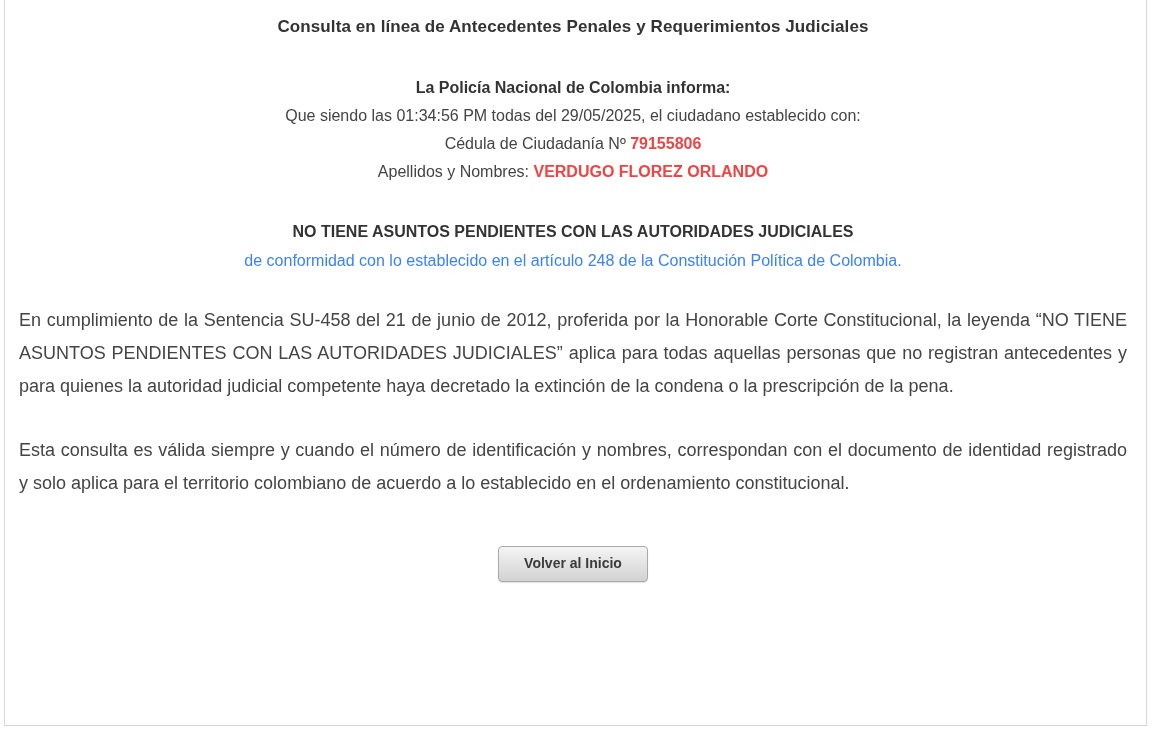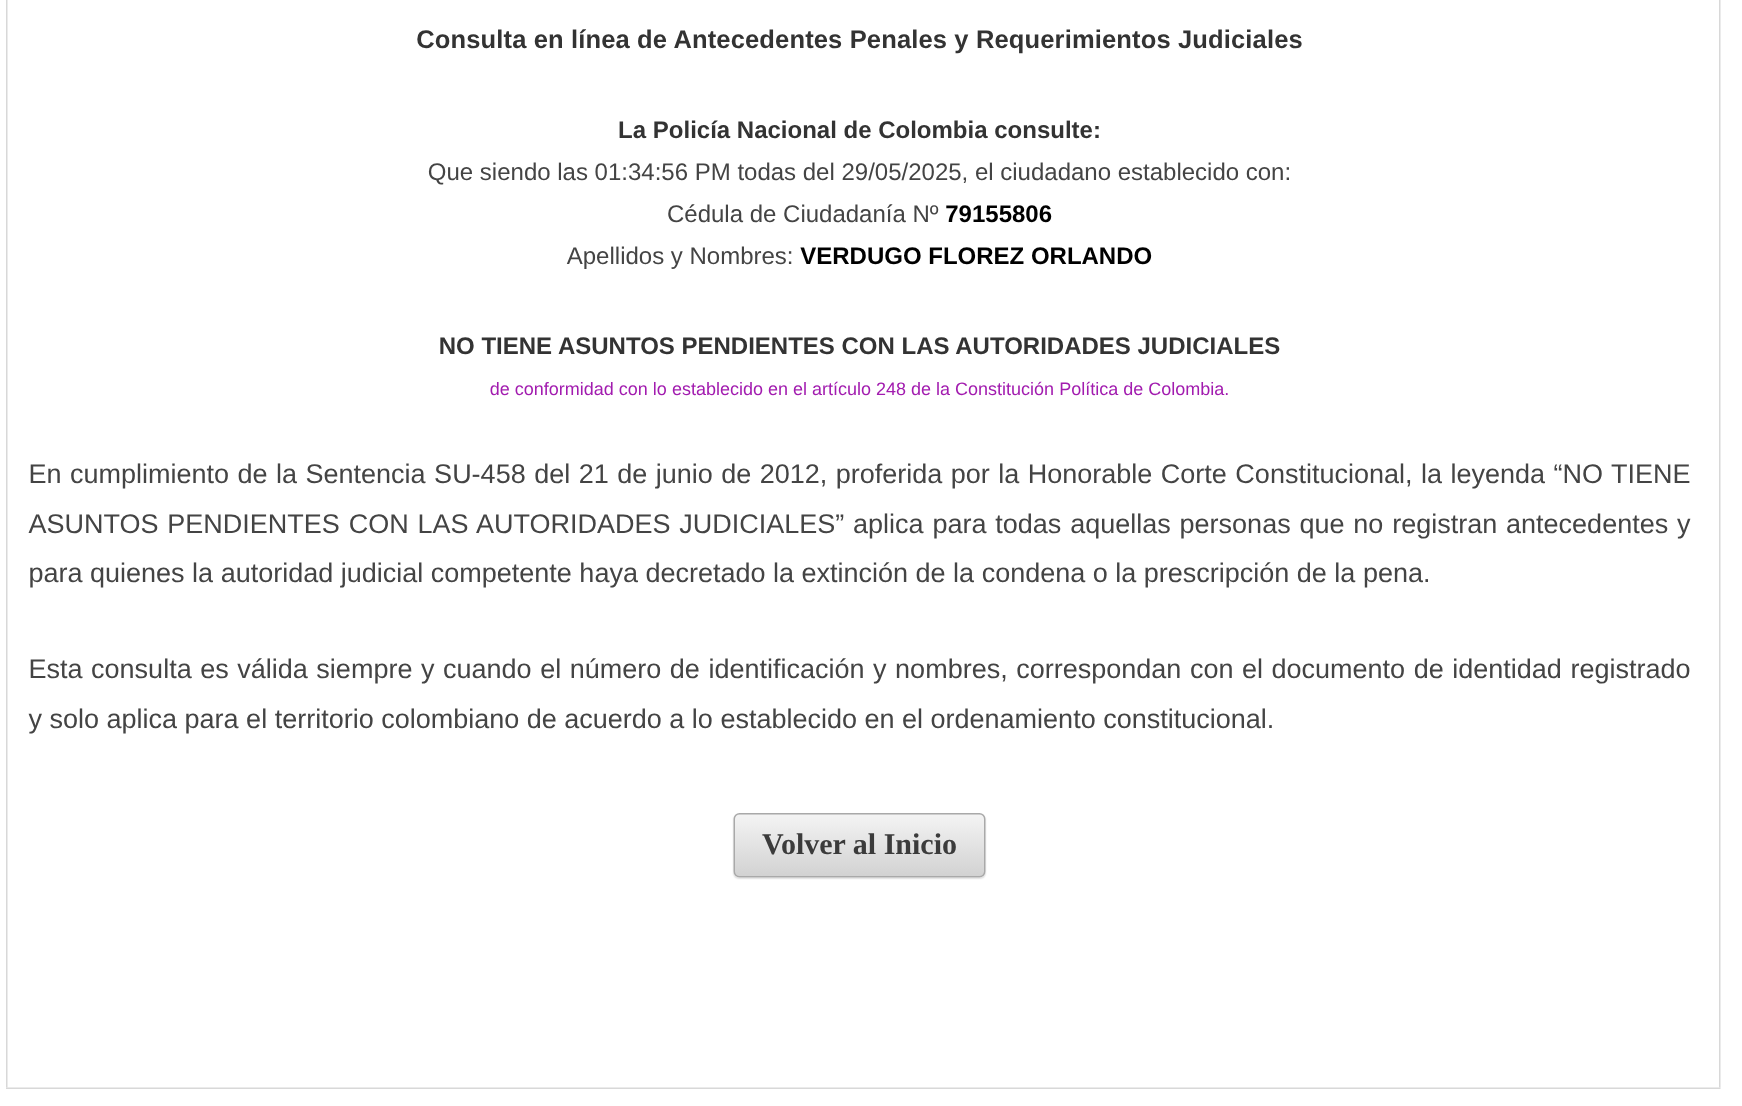--- a/index.html
+++ b/index.html
@@ -72,34 +72,34 @@
     font-weight: bold;
     color: #333333;
   }
   .line-normal {
     margin-top: 10px;
     font-size: 16px;
     color: #444444;
     font-weight: normal;
   }
   .line-normal b {
-    color: #000000;
+    color: #ef4444;
     font-weight: bold;
   }
 
   .verdict {
     margin-top: 42px;
     font-size: 16px;
     font-weight: bold;
     color: #333333;
   }
   .verdict-sub {
     margin-top: 11px;
-    font-size: 12px;
-    color: #a21caf;
+    font-size: 16px;
+    color: #3b82f6;
   }
 
   .para {
     margin-top: 34px;
     font-size: 18px;
     color: #444444;
     text-align: justify;
     text-justify: inter-word;
     line-height: 1.82;
   }
@@ -115,22 +115,22 @@
   }
 
   .button-row {
     margin-top: 46px;
     text-align: center;
   }
   .btn {
     display: inline-block;
     min-width: 150px;
     padding: 9px 18px 10px 18px;
-    font-family: Liberation Serif, serif;
-    font-size: 20px;
+    font-family: Liberation Sans, sans-serif;
+    font-size: 14px;
     font-weight: bold;
     color: #3b3b3b;
     background: linear-gradient(to bottom, #f4f4f4 0%, #e3e3e3 50%, #d2d2d2 100%);
     border: 1px solid #a9a9a9;
     border-radius: 4px;
     box-shadow: 0 1px 1px rgba(0,0,0,0.12);
     cursor: pointer;
     line-height: 1.1;
   }
 </style>
@@ -141,21 +141,21 @@
 
   <div class="frame-left"></div>
   <div class="frame-right"></div>
   <div class="frame-bottom"></div>
 
   <div class="content">
 
     <div class="title">Consulta en línea de Antecedentes Penales y Requerimientos Judiciales</div>
 
     <div class="block-center">
-      <div class="informa">La Policía Nacional de Colombia consulte:</div>
+      <div class="informa">La Policía Nacional de Colombia informa:</div>
 
       <div class="line-normal"><span>Que siendo las </span><span>01:34:56 PM</span><span> todas del </span><span>29/05/2025</span><span>, el ciudadano establecido con:</span></div>
 
       <div class="line-normal"><span>Cédula de Ciudadanía Nº </span><b>79155806</b></div>
 
       <div class="line-normal"><span>Apellidos y Nombres: </span><b>VERDUGO FLOREZ ORLANDO</b></div>
 
       <div class="verdict">NO TIENE ASUNTOS PENDIENTES CON LAS AUTORIDADES JUDICIALES</div>
       <div class="verdict-sub">de conformidad con lo establecido en el artículo 248 de la Constitución Política de Colombia.</div>
     </div>

